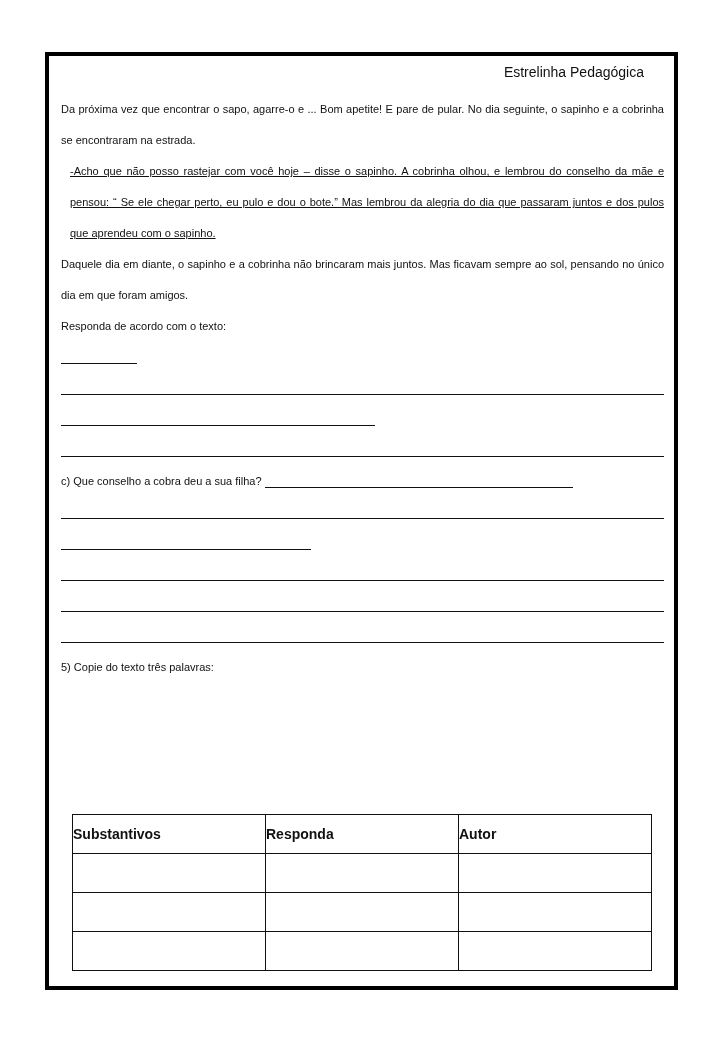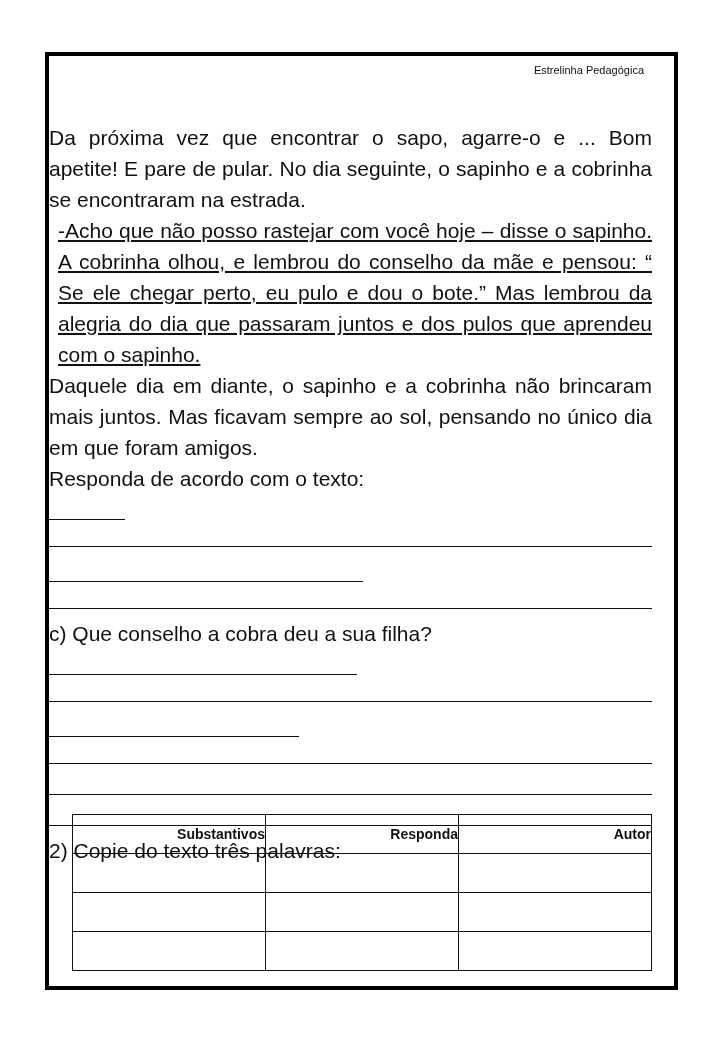--- a/index.html
+++ b/index.html
@@ -1,33 +1,33 @@
 <!DOCTYPE html>
 <html><head>
 <meta charset="utf-8">
 <style>
   html, body { margin: 0; padding: 0; background: #ffffff; }
   body { width: 720px; height: 1040px; position: relative; overflow: hidden;
          font-family: "Liberation Sans", sans-serif; color: #111; }
   .page-frame { position: absolute; left: 45px; top: 52px; width: 625px; height: 930px;
                 border: 4px solid #000; box-sizing: content-box; }
-  .brand { position: absolute; right: 30px; top: 8px; font-size: 11px; color: #111; }
-  .content { position: absolute; left: 0; top: 38px; width: 603px;
-             font-size: 21px; line-height: 31px; margin-top: 28px; }
+  .brand { position: absolute; right: 30px; top: 8px; font-size: 14px; color: #111; }
+  .content { position: absolute; left: 12px; top: 38px; width: 603px;
+             font-size: 11px; line-height: 31px; }
   .content p { margin: 0; }
   .justify { text-align: justify; text-align-last: left; }
   .indent { padding-left: 9px; text-decoration: underline; }
   .rule { height: 31px; position: relative; }
   .rule::after { content: ""; position: absolute; left: 0; right: 0; bottom: 9px;
                  border-bottom: 1px solid #111; }
   .blank { display: inline-block; border-bottom: 1px solid #111; height: 1em; vertical-align: -3px; }
   table.words { position: absolute; left: 23px; top: 758px; width: 580px;
                 border-collapse: collapse; table-layout: fixed; }
   table.words th, table.words td { border: 1px solid #111; height: 38px; padding: 0;
-                                   font-size: 14px; text-align: right; margin-left: 12px; }
+                                   font-size: 14px; text-align: left; margin-left: 12px; }
   table.words th { font-weight: bold; height: 38px; }
 </style>
 </head>
 <body>
 
 <div class="page-frame">
   <div class="brand">Estrelinha Pedagógica</div>
 
   <div class="content">
     <p class="justify">Da próxima vez que encontrar o sapo, agarre-o e ... Bom apetite! E pare de pular. No dia seguinte, o sapinho e a cobrinha se encontraram na estrada.</p>
@@ -52,21 +52,21 @@
     <div class="rule"></div>
 
     <p>
       <span class="blank" style="width:250px"></span>
     </p>
     <div class="rule"></div>
 
     <div class="rule"></div>
     <div class="rule"></div>
 
-    <p>2) Copie do texto três palavras:</p>
+    <p>5) Copie do texto três palavras:</p>
   </div>
 
   <table class="words">
     <thead>
       <tr>
         <th>Substantivos</th>
         <th>Responda</th>
         <th>Autor</th>
       </tr>
     </thead>

